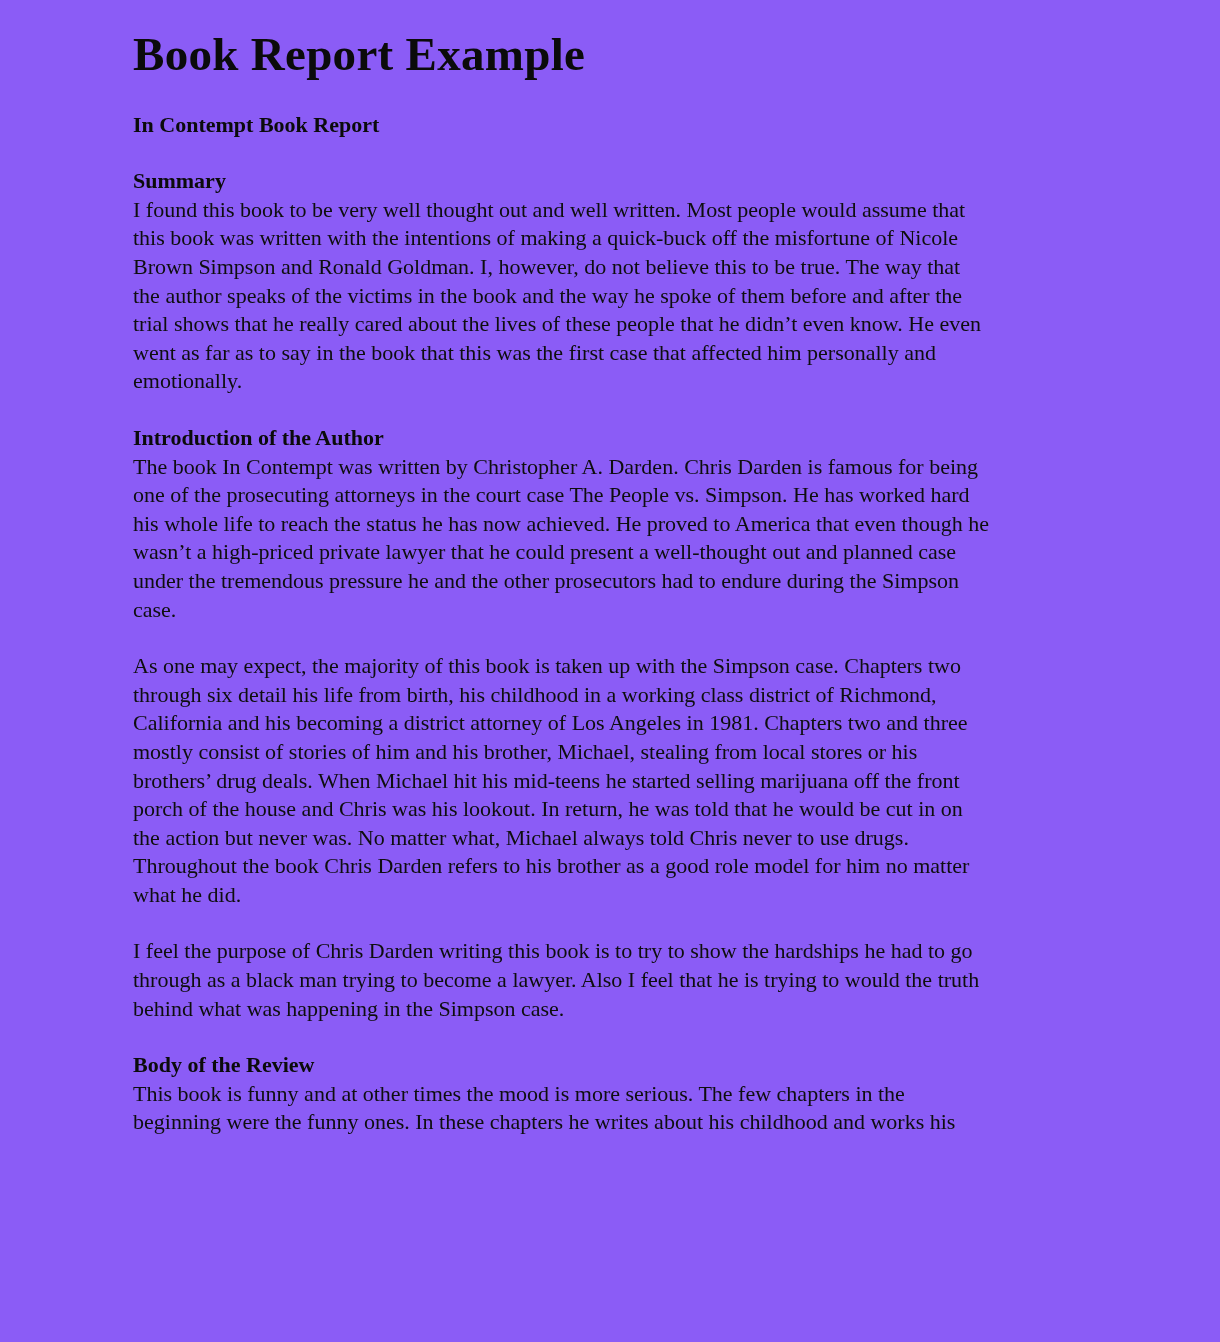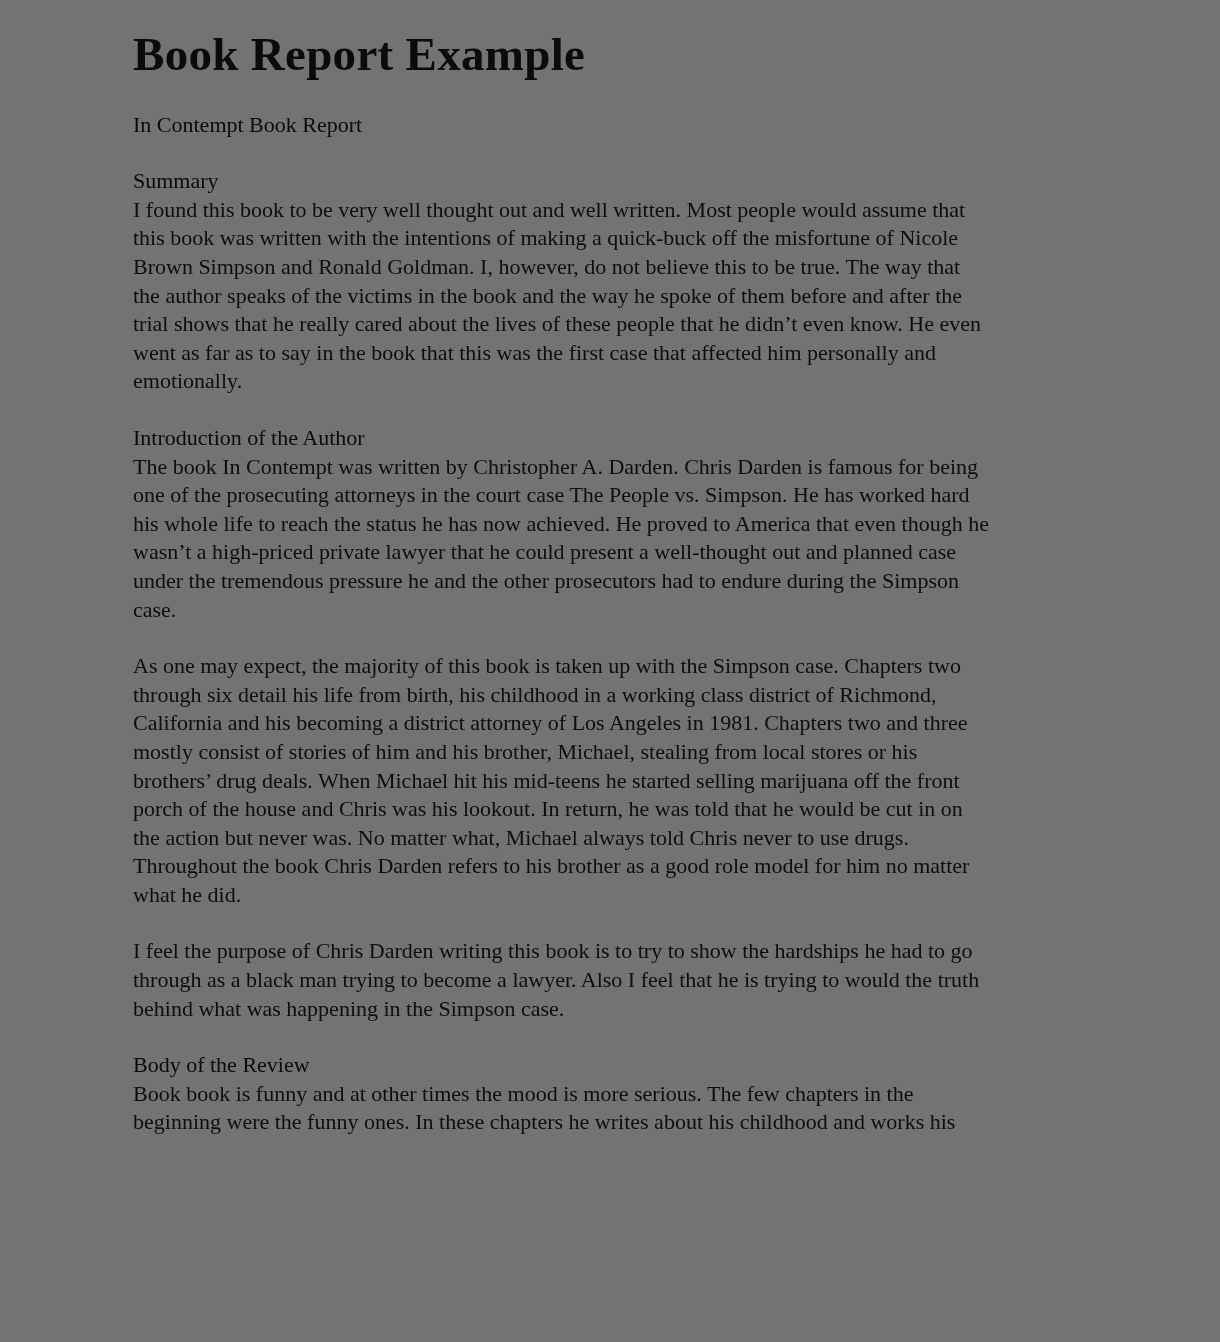--- a/index.html
+++ b/index.html
@@ -13,21 +13,21 @@
     overflow: hidden;
     font-family: "Liberation Serif", "DejaVu Serif", serif;
     color: #0a0a0a;
     -webkit-font-smoothing: antialiased;
   }
   .page {
     box-sizing: border-box;
     width: 1220px;
     height: 1342px;
     padding: 28px 125px 0 133px;
-    background: #737373;
+    background: #8b5cf6;
   }
   .doc-title {
     font-size: 47px;
     font-weight: bold;
     line-height: 1.12;
     margin: 0 0 30px 0;
     letter-spacing: 0.3px;
     color: #0b0b0b;
   }
   .doc-body {
@@ -35,21 +35,21 @@
   }
   .block {
     margin: 0 0 28px 0;
     font-size: 22px;
     line-height: 28.6px;
   }
   .block:last-child {
     margin-bottom: 14px;
   }
   .heading {
-    font-weight: normal;
+    font-weight: bold;
     white-space: pre-line;
     color: #0b0b0b;
   }
   .para {
     white-space: pre-line;
     color: #0e0e0e;
   }
 </style>
 </head>
 <body>
@@ -98,17 +98,17 @@
 
   <div class="block">
 
     <div class="para">I feel the purpose of Chris Darden writing this book is to try to show the hardships he had to go
 through as a black man trying to become a lawyer. Also I feel that he is trying to would the truth
 behind what was happening in the Simpson case.</div>
   </div>
 
   <div class="block">
     <div class="heading">Body of the Review</div>
-    <div class="para">Book book is funny and at other times the mood is more serious. The few chapters in the
+    <div class="para">This book is funny and at other times the mood is more serious. The few chapters in the
 beginning were the funny ones. In these chapters he writes about his childhood and works his</div>
   </div>
 </div>
 </div>
 
 </body></html>

